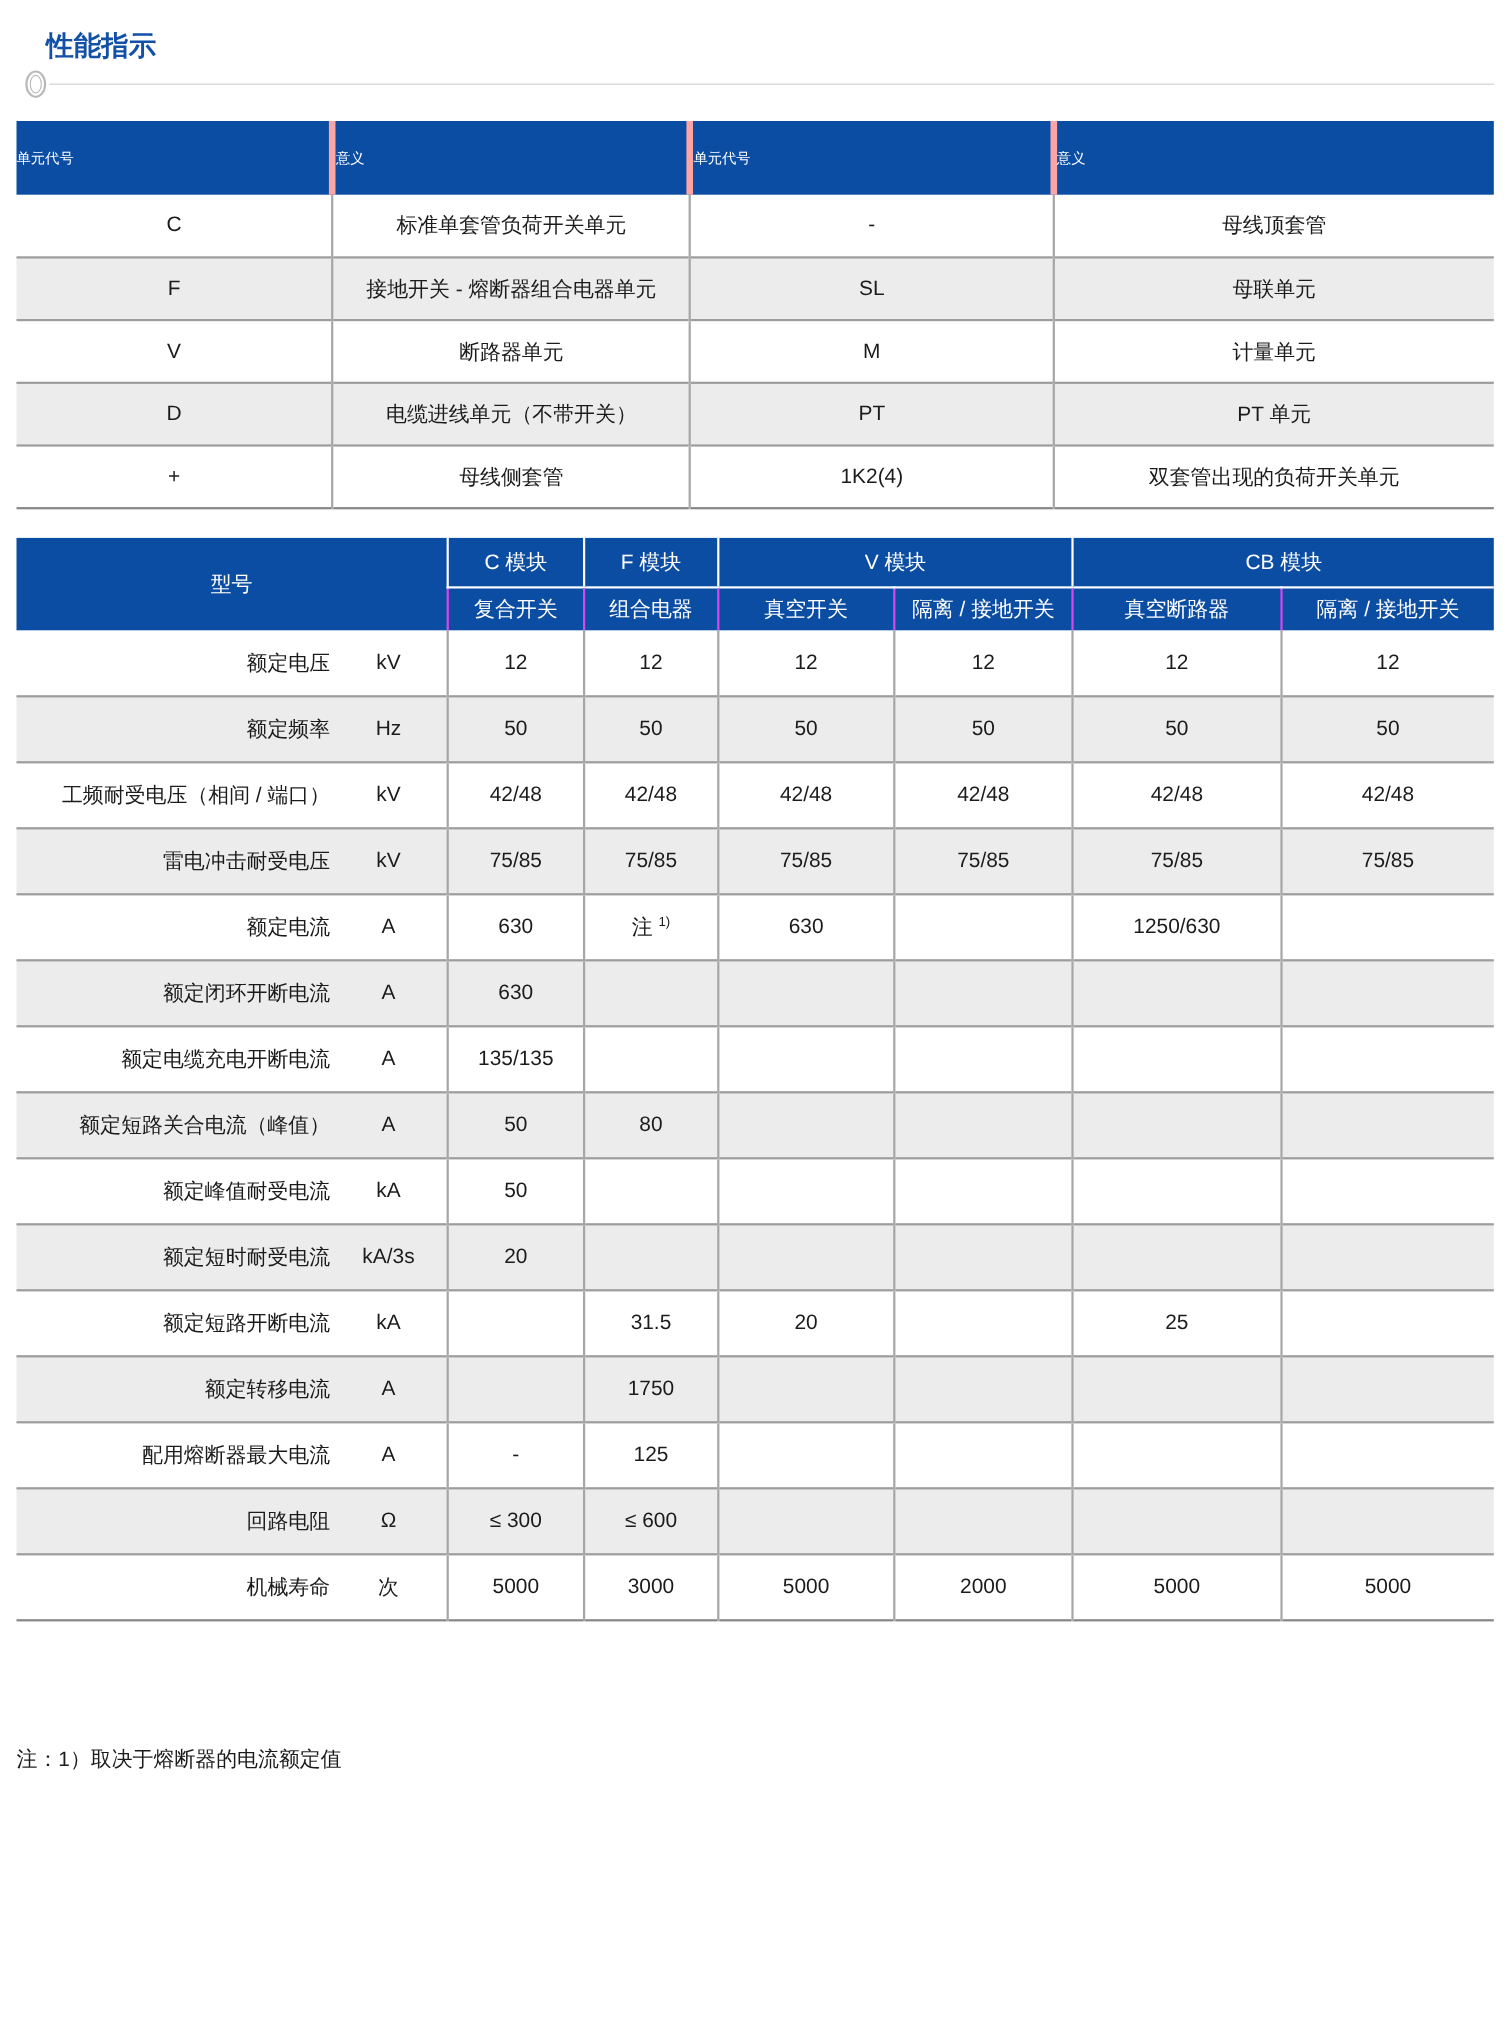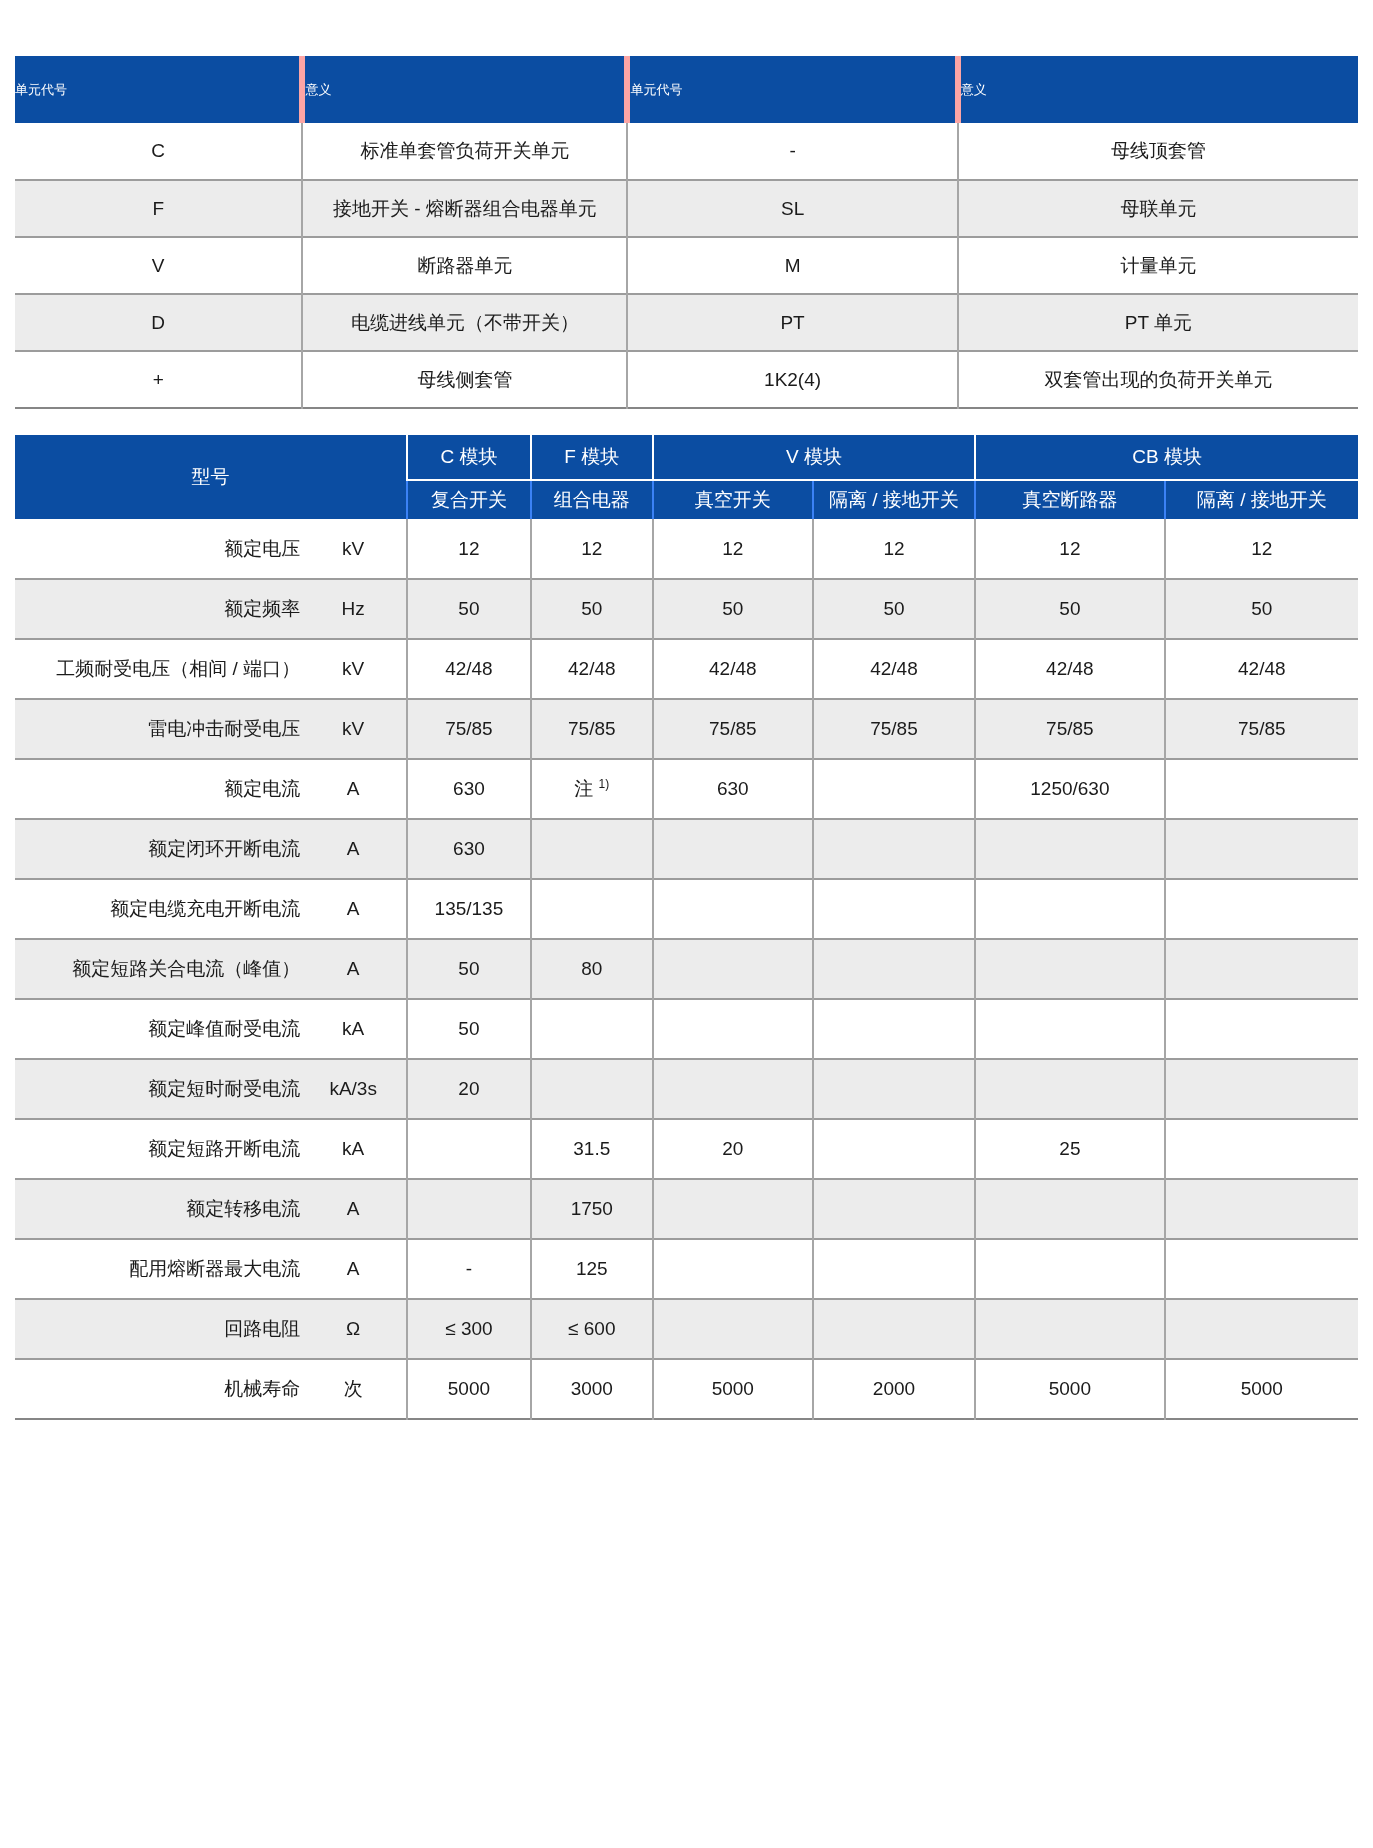--- a/index.html
+++ b/index.html
@@ -42,39 +42,46 @@
   .unit-table td + td { border-left:2px solid #a6a6a6;margin-left:41px; }
   .unit-table tbody tr + tr td { border-top:2px solid #9c9c9c; }
 
   
   .tech-table { margin-top:26px; border-bottom:2px solid #868686; }
   .tech-table th {
     background:#0b4da2; color:#ffffff; font-weight:normal;
     font-size:19px; text-align:center;
   }
   .group-th { height:45px; border-bottom:2px solid #ffffff; border-left:2px solid #ffffff; }
-  .sub-th   { height:39px; border-left:2px solid #3b82f6; }
+  .sub-th   { height:39px; border-left:2px solid #d946ef; }
   .model-th { border:none; }
   .tech-table td { height:60px; text-align:center; font-size:19px; }
   .tech-table td + td { border-left:2px solid #a6a6a6; }
   .tech-table tbody tr + tr td { border-top:2px solid #9c9c9c; }
 
   .param-wrap { display:flex; align-items:center; padding-left:17px; }
   .param-name { flex:1 1 auto; text-align:right; }
   .param-unit { flex:0 0 106px; text-align:center; }
 
   sup { font-size:12px; line-height:0; }
 
   .footnote { margin-top:112px; font-size:19px; }
 </style>
 </head>
 <body>
 
 <div class="page">
 
+  <div class="section-head">
+    <div class="section-title">性能指示</div>
+    <div class="section-rule">
+      <span class="ring"></span>
+      <span class="rule-line"></span>
+    </div>
+  </div>
 
   <table class="unit-table">
     <colgroup>
       <col style="width:21.4%">
         <col style="width:24.2%">
         <col style="width:24.6%">
         <col style="width:29.8%">
     </colgroup>
     <thead>
       <tr>
@@ -353,14 +360,15 @@
           <td>5000</td>
           <td>3000</td>
           <td>5000</td>
           <td>2000</td>
           <td>5000</td>
           <td>5000</td>
         </tr>
       </tbody>
   </table>
 
+  <div class="footnote">注：1）取决于熔断器的电流额定值</div>
 
 </div>
 
 </body></html>

